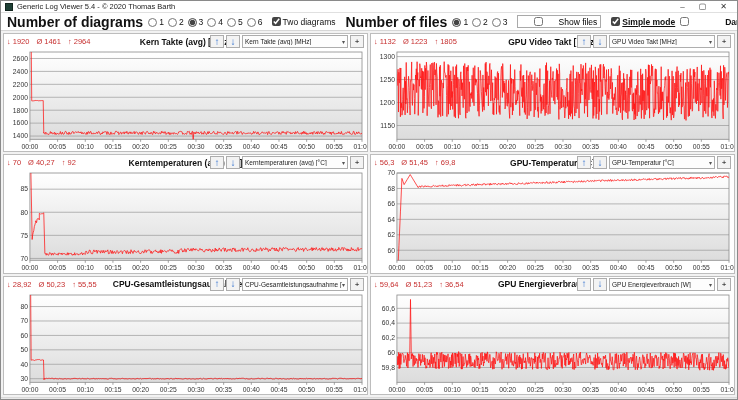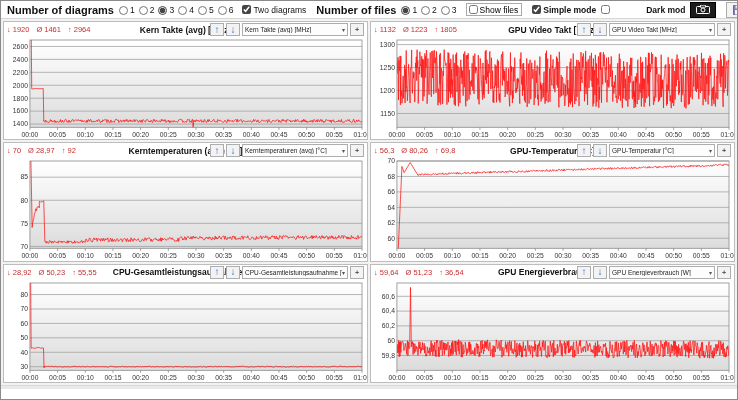--- a/index.html
+++ b/index.html
@@ -8,26 +8,26 @@
 
   
   .titlebar { height:12px; display:flex; align-items:center; padding:0 4px; background:#fff; border-bottom:1px solid #e0e0e0; }
   .app-icon { width:8px; height:8px; background:#1e4035; border:1px solid #12251e; margin-right:4px; flex:0 0 auto; }
   .titlebar-text { font-size:7.5px; color:#222; flex:1 1 auto; white-space:nowrap; overflow:hidden; }
   .win-controls { display:flex; gap:14px; padding-right:6px; }
   .win-controls span { font-size:8px; color:#333; line-height:10px; cursor:default; }
 
   
   .toolbar { height:18px; display:flex; align-items:center; padding:0 6px; gap:5px; background:#fff; border-bottom:1px solid #d6d6d6; white-space:nowrap; }
-  .tb-label { font-size:11px; font-weight:bold; color:#111; }
+  .tb-label { font-size:14px; font-weight:bold; color:#111; }
   .tb-gap { width:22px; }
   .tb-gap-sm { width:6px; }
   .opt { display:inline-flex; align-items:center; gap:2px; font-size:8.5px; color:#111; }
   .opt input { width:9px; height:9px; margin:0; accent-color:#444; }
-  .boxed { border:1px solid #a9a9a9; padding:0 3px 0 2px; height:13px; display:inline-flex; align-items:center; gap:2px; }
+  .boxed { border:1px solid #a9a9a9; padding:0 3px 0 16px; height:13px; display:inline-flex; align-items:center; gap:16px; }
   .tbtn { height:16px; min-width:24px; border:1px solid #adadad; background:#f3f3f3; display:inline-flex; align-items:center; justify-content:center; gap:2px; font-size:9px; padding:0 3px; cursor:pointer; }
   .tbtn.dark { background:#1c1c1c; border-color:#000; min-width:26px; }
   .arrow-up { color:#2f6fce; font-weight:bold; font-size:10px; line-height:10px; }
   .arrow-dn { color:#2f6fce; font-weight:bold; font-size:10px; line-height:10px; }
   .red-dash { color:#e03030; font-weight:bold; font-size:10px; line-height:8px; }
   .swap-glyph { color:#5a6b8c; font-size:9px; line-height:8px; }
 
   
   .charts { height:366px; display:grid; grid-template-columns:1fr 1fr; grid-template-rows:1fr 1fr 1fr; gap:2px; padding:2px; background:#f2f2f2; }
   .panel { background:#fff; border:1px solid #bdbdbd; display:flex; flex-direction:column; overflow:hidden; }
@@ -41,20 +41,29 @@
   .dd .dd-label { flex:1; overflow:hidden; white-space:nowrap; }
   .dd .caret { font-size:6px; color:#555; flex:0 0 auto; }
   .plot { flex:1 1 auto; width:100%; display:block; }
   .bottom-strip { height:4px; background:#e9e9e9; border-top:1px solid #d9d9d9; }
 </style>
 </head>
 <body>
 
 <div class="window">
 
+  <div class="titlebar">
+    <div class="app-icon"></div>
+    <div class="titlebar-text">Generic Log Viewer 5.4 - © 2020 Thomas Barth</div>
+    <div class="win-controls">
+      <span>–</span>
+      <span>▢</span>
+      <span>✕</span>
+    </div>
+  </div>
 
   <div class="toolbar">
     <span class="tb-label">Number of diagrams</span>
     <span id="diagram-radios"><label class="opt" style="margin-right: 4px;">
           <input type="radio" name="ndiag" style="">
           <span>1</span>
         </label><label class="opt" style="margin-right: 4px;">
           <input type="radio" name="ndiag" style="">
           <span>2</span>
         </label><label class="opt" style="margin-right: 4px;">
@@ -84,21 +93,21 @@
           <span>2</span>
         </label><label class="opt" style="margin-right: 4px;">
           <input type="radio" name="nfile" style="">
           <span>3</span>
         </label></span>
     <span class="boxed">
       <input type="checkbox" id="cb-showfiles" style="width: 9px; height: 9px; margin: 0px;">
       <span style="font-size:8.5px;">Show files</span>
     </span>
     <span class="tb-gap-sm"></span>
-    <label class="opt" style="font-weight:bold;">
+    <label class="opt" style="font-weight:bold;text-decoration:underline;">
       <input type="checkbox" id="cb-simple" checked="" style="">
       <span>Simple mode</span>
     </label>
     <label class="opt" style="font-weight:bold;gap:36px;">
       <input type="checkbox" id="cb-dark" style="">
       <span>Dark mod</span>
     </label>
     <button class="tbtn dark" title="">
       <svg width="14" height="9" viewBox="0 0 14 9">
         <rect x="0.5" y="1.5" width="13" height="7" rx="1" fill="none" stroke="#fff" stroke-width="1"></rect>
@@ -301,21 +310,21 @@
   <div class="panel">
     <div class="panel-header">
       <div class="chart-title">Kerntemperaturen (avg) [°C]</div>
       <div class="stats" style="color: rgb(198, 47, 47);">
         <span class="st">
               <span class="sym min-sym">↓</span>
               <span class="stat-min">70</span>
             </span>
         <span class="st">
               <span class="sym avg-sym">Ø</span>
-              <span class="stat-avg">28,97</span>
+              <span class="stat-avg">40,27</span>
             </span>
         <span class="st">
               <span class="sym max-sym">↑</span>
               <span class="stat-max">92</span>
             </span>
       </div>
       <div class="hdr-controls">
         <span class="mini-btn">
               <span class="arrow-up btn-up">↑</span>
             </span>
@@ -382,21 +391,21 @@
   <div class="panel">
     <div class="panel-header">
       <div class="chart-title">GPU-Temperatur [°C]</div>
       <div class="stats" style="color: rgb(198, 47, 47);">
         <span class="st">
               <span class="sym min-sym">↓</span>
               <span class="stat-min">56,3</span>
             </span>
         <span class="st">
               <span class="sym avg-sym">Ø</span>
-              <span class="stat-avg">80,26</span>
+              <span class="stat-avg">51,45</span>
             </span>
         <span class="st">
               <span class="sym max-sym">↑</span>
               <span class="stat-max">69,8</span>
             </span>
       </div>
       <div class="hdr-controls">
         <span class="mini-btn">
               <span class="arrow-up btn-up">↑</span>
             </span>

